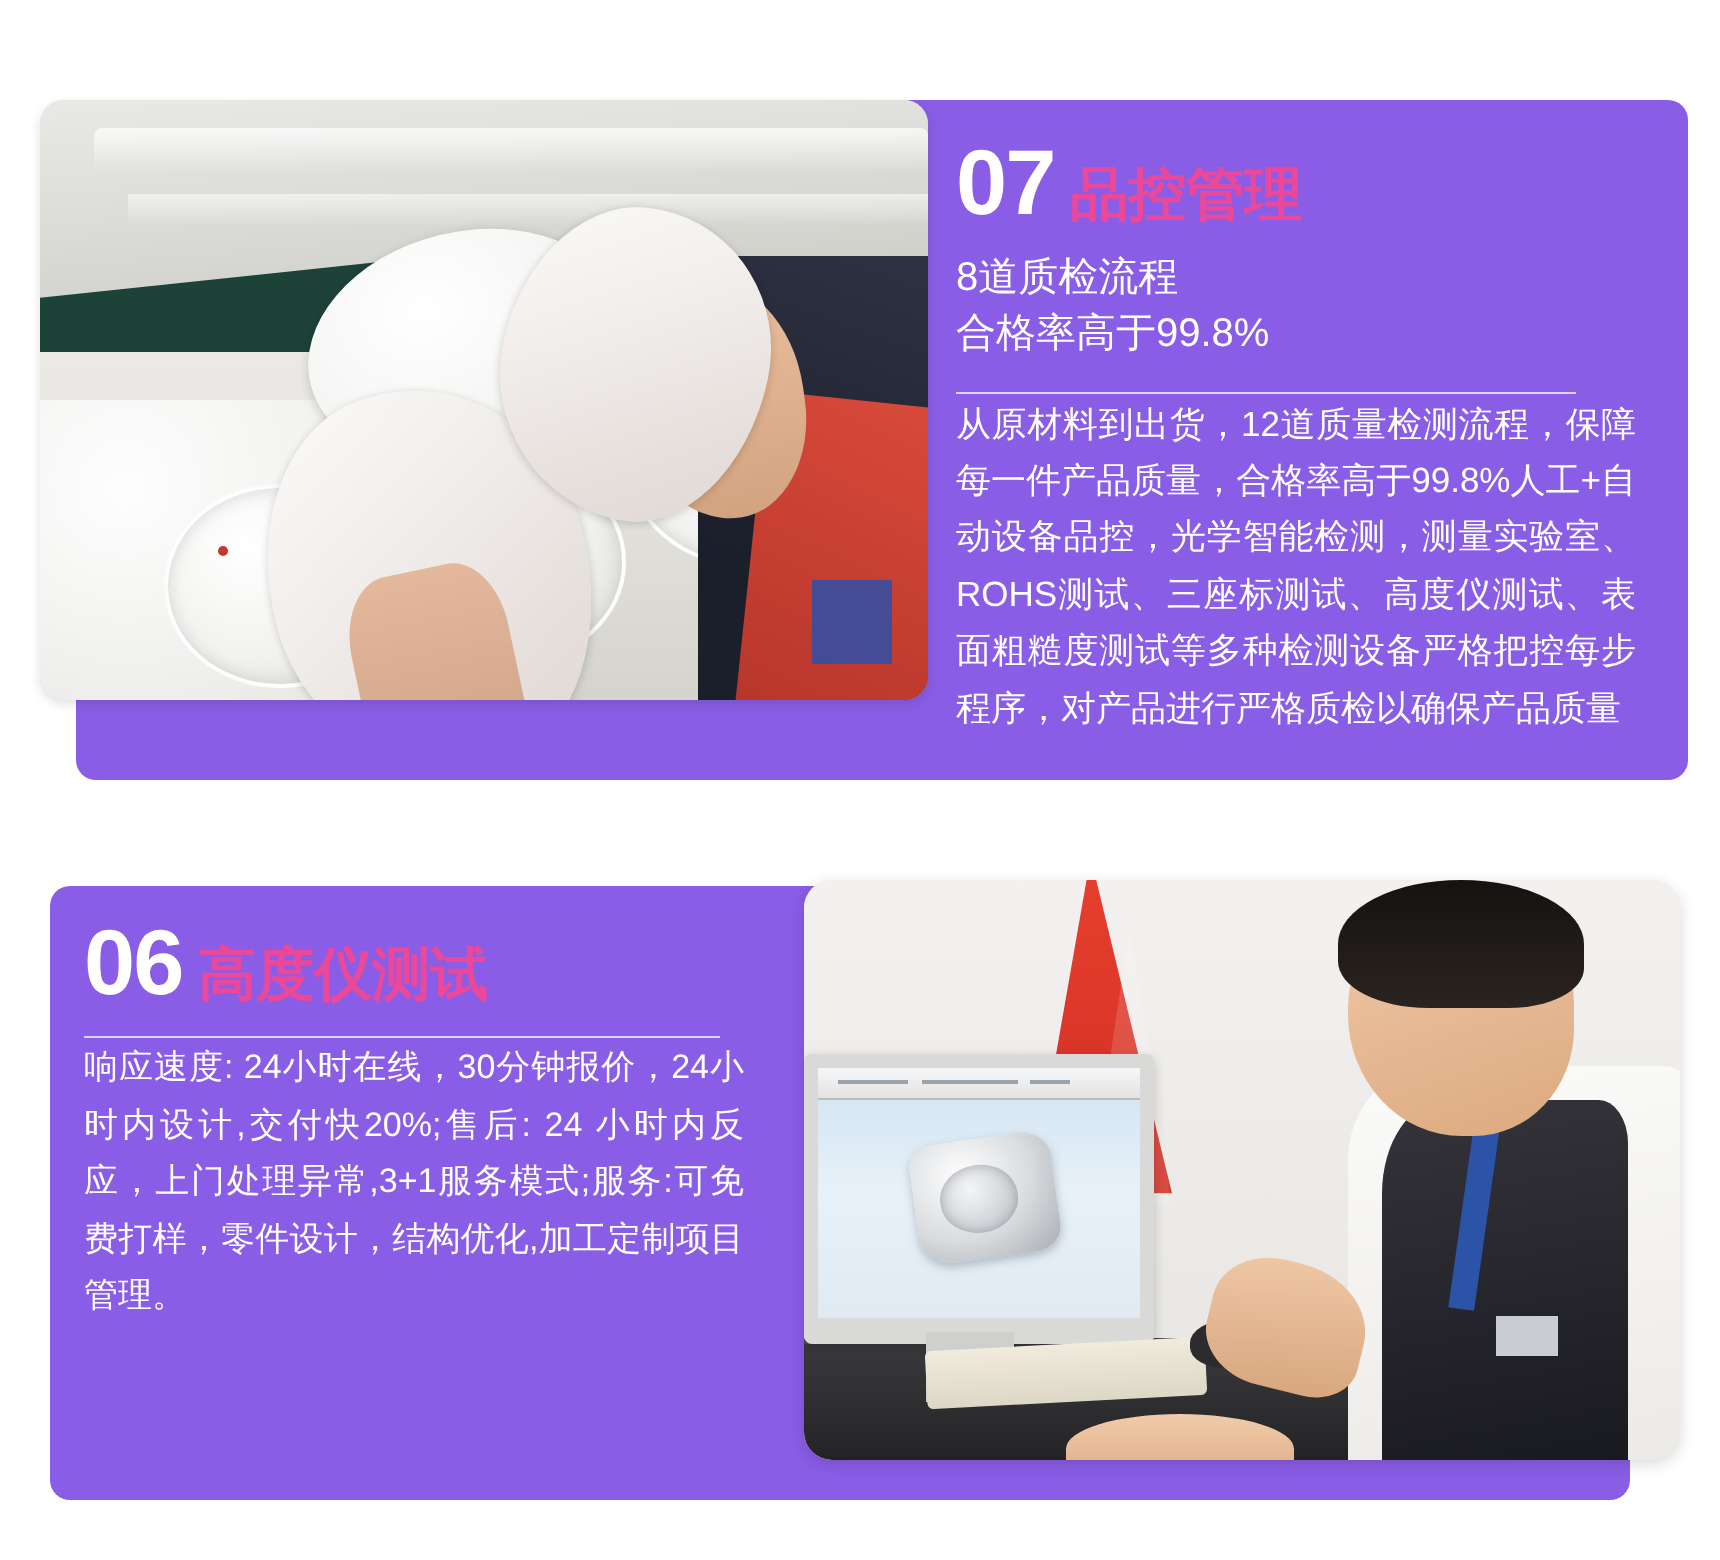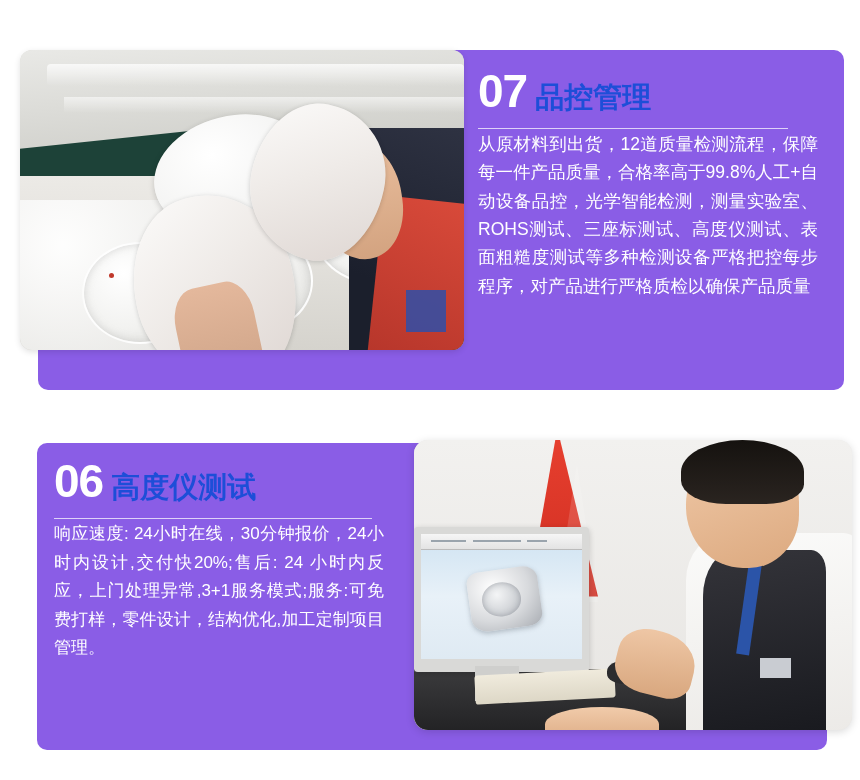--- a/index.html
+++ b/index.html
@@ -35,21 +35,21 @@
     box-shadow: 0 2px 6px rgba(0,0,0,0.12);
   }
 
   .content-05 {
     position: absolute;
     left: 478px; top: 68px;
     width: 340px;
   }
 
   
-  .section-06 { position: absolute; left: 12px; top: 400px; width: 712px; height: 380px; }
+  .section-06 { position: absolute; left: 0; top: 400px; width: 712px; height: 380px; }
 
   .card-06 {
     position: absolute;
     left: 25px; top: 43px;
     width: 790px; height: 307px;
     background: #8a5de6;
     border-radius: 10px;
   }
 
   .photo-06 {
@@ -69,21 +69,21 @@
   }
 
   
   .headline { display: flex; align-items: baseline; color: #ffffff; }
   .num {
     font-size: 46px; font-weight: bold; letter-spacing: -1px;
     line-height: 1; color: #ffffff;
   }
   .head-title {
     font-size: 29px; font-weight: bold; margin-left: 8px;
-    color: #1d4ed8; line-height: 1; text-align: right;
+    color: #ec4899; line-height: 1; text-align: right;
   }
 
   .sub {
     color: #ffffff;
     font-size: 20px;
     line-height: 1.42;
     margin-top: 11px;
     white-space: pre-line;
   }
 
@@ -319,20 +319,22 @@
       <div class="ph05-hand h1"></div>
       <div class="ph05-hand h2"></div>
       <div class="ph05-wrist"></div>
     </div>
 
     <div class="content-05">
       <div class="headline">
         <span class="num">07</span>
         <span class="head-title">品控管理</span>
       </div>
+      <div class="sub">8道质检流程
+合格率高于99.8%</div>
       <div class="divider"></div>
       <div class="body-text">从原材料到出货，12道质量检测流程，保障每一件产品质量，合格率高于99.8%人工+自动设备品控，光学智能检测，测量实验室、ROHS测试、三座标测试、高度仪测试、表面粗糙度测试等多种检测设备严格把控每步程序，对产品进行严格质检以确保产品质量</div>
     </div>
 
   </section>
 
   <section class="section-06">
 
     <div class="card-06"></div>
 

